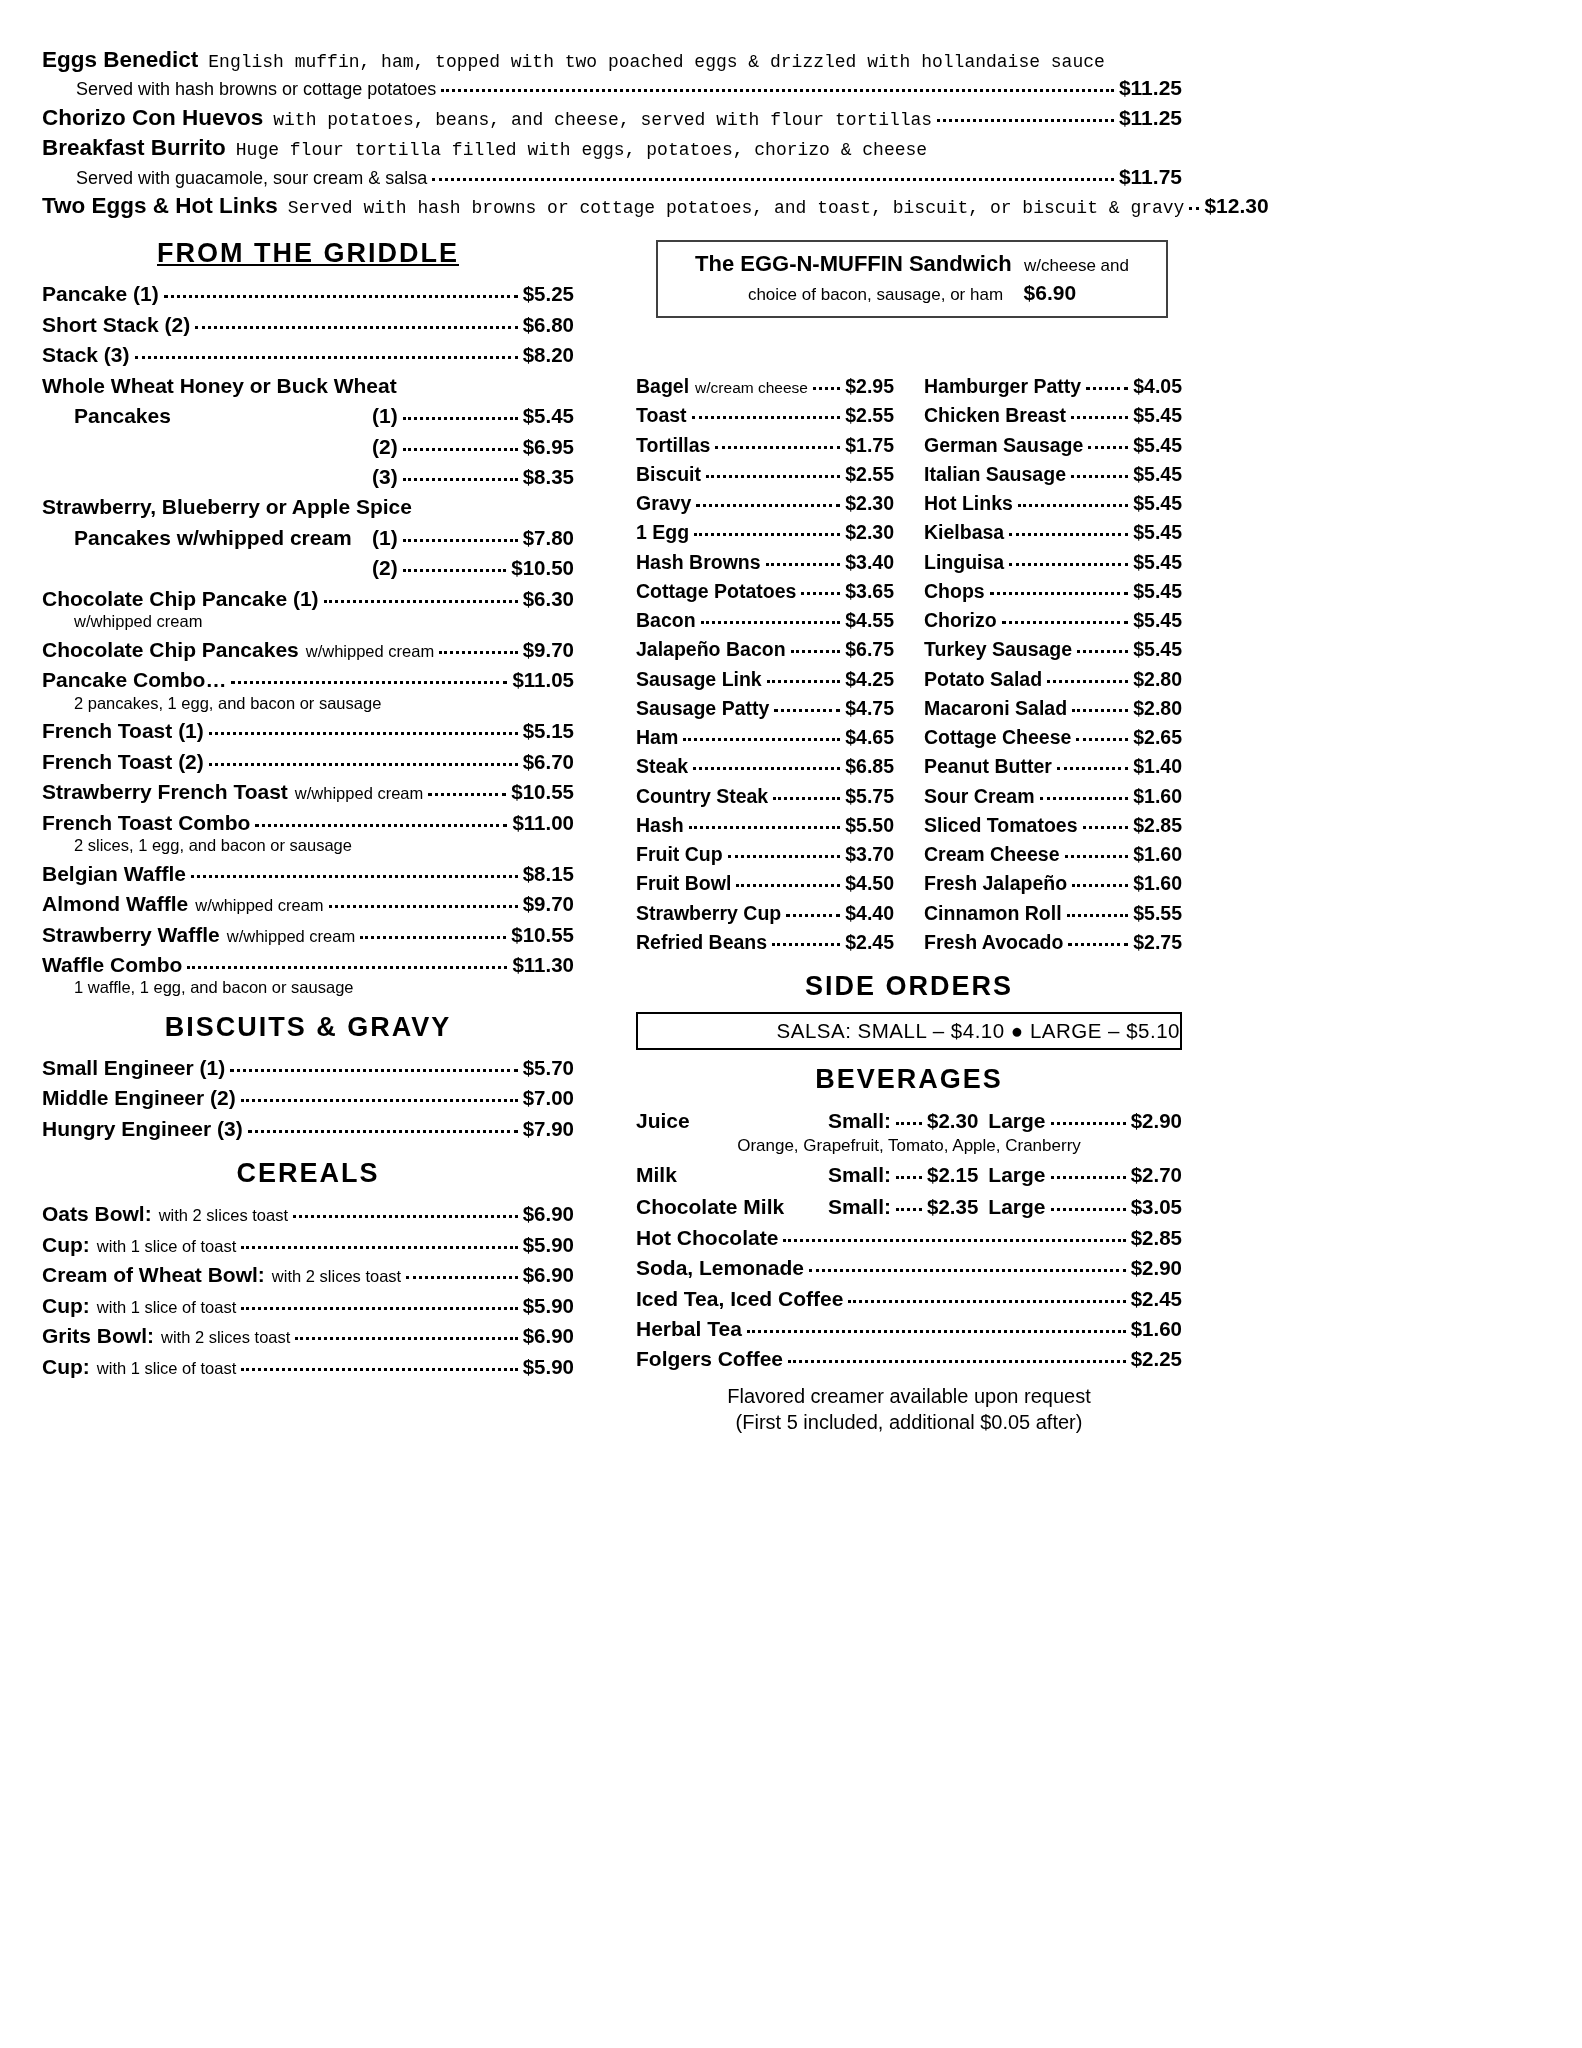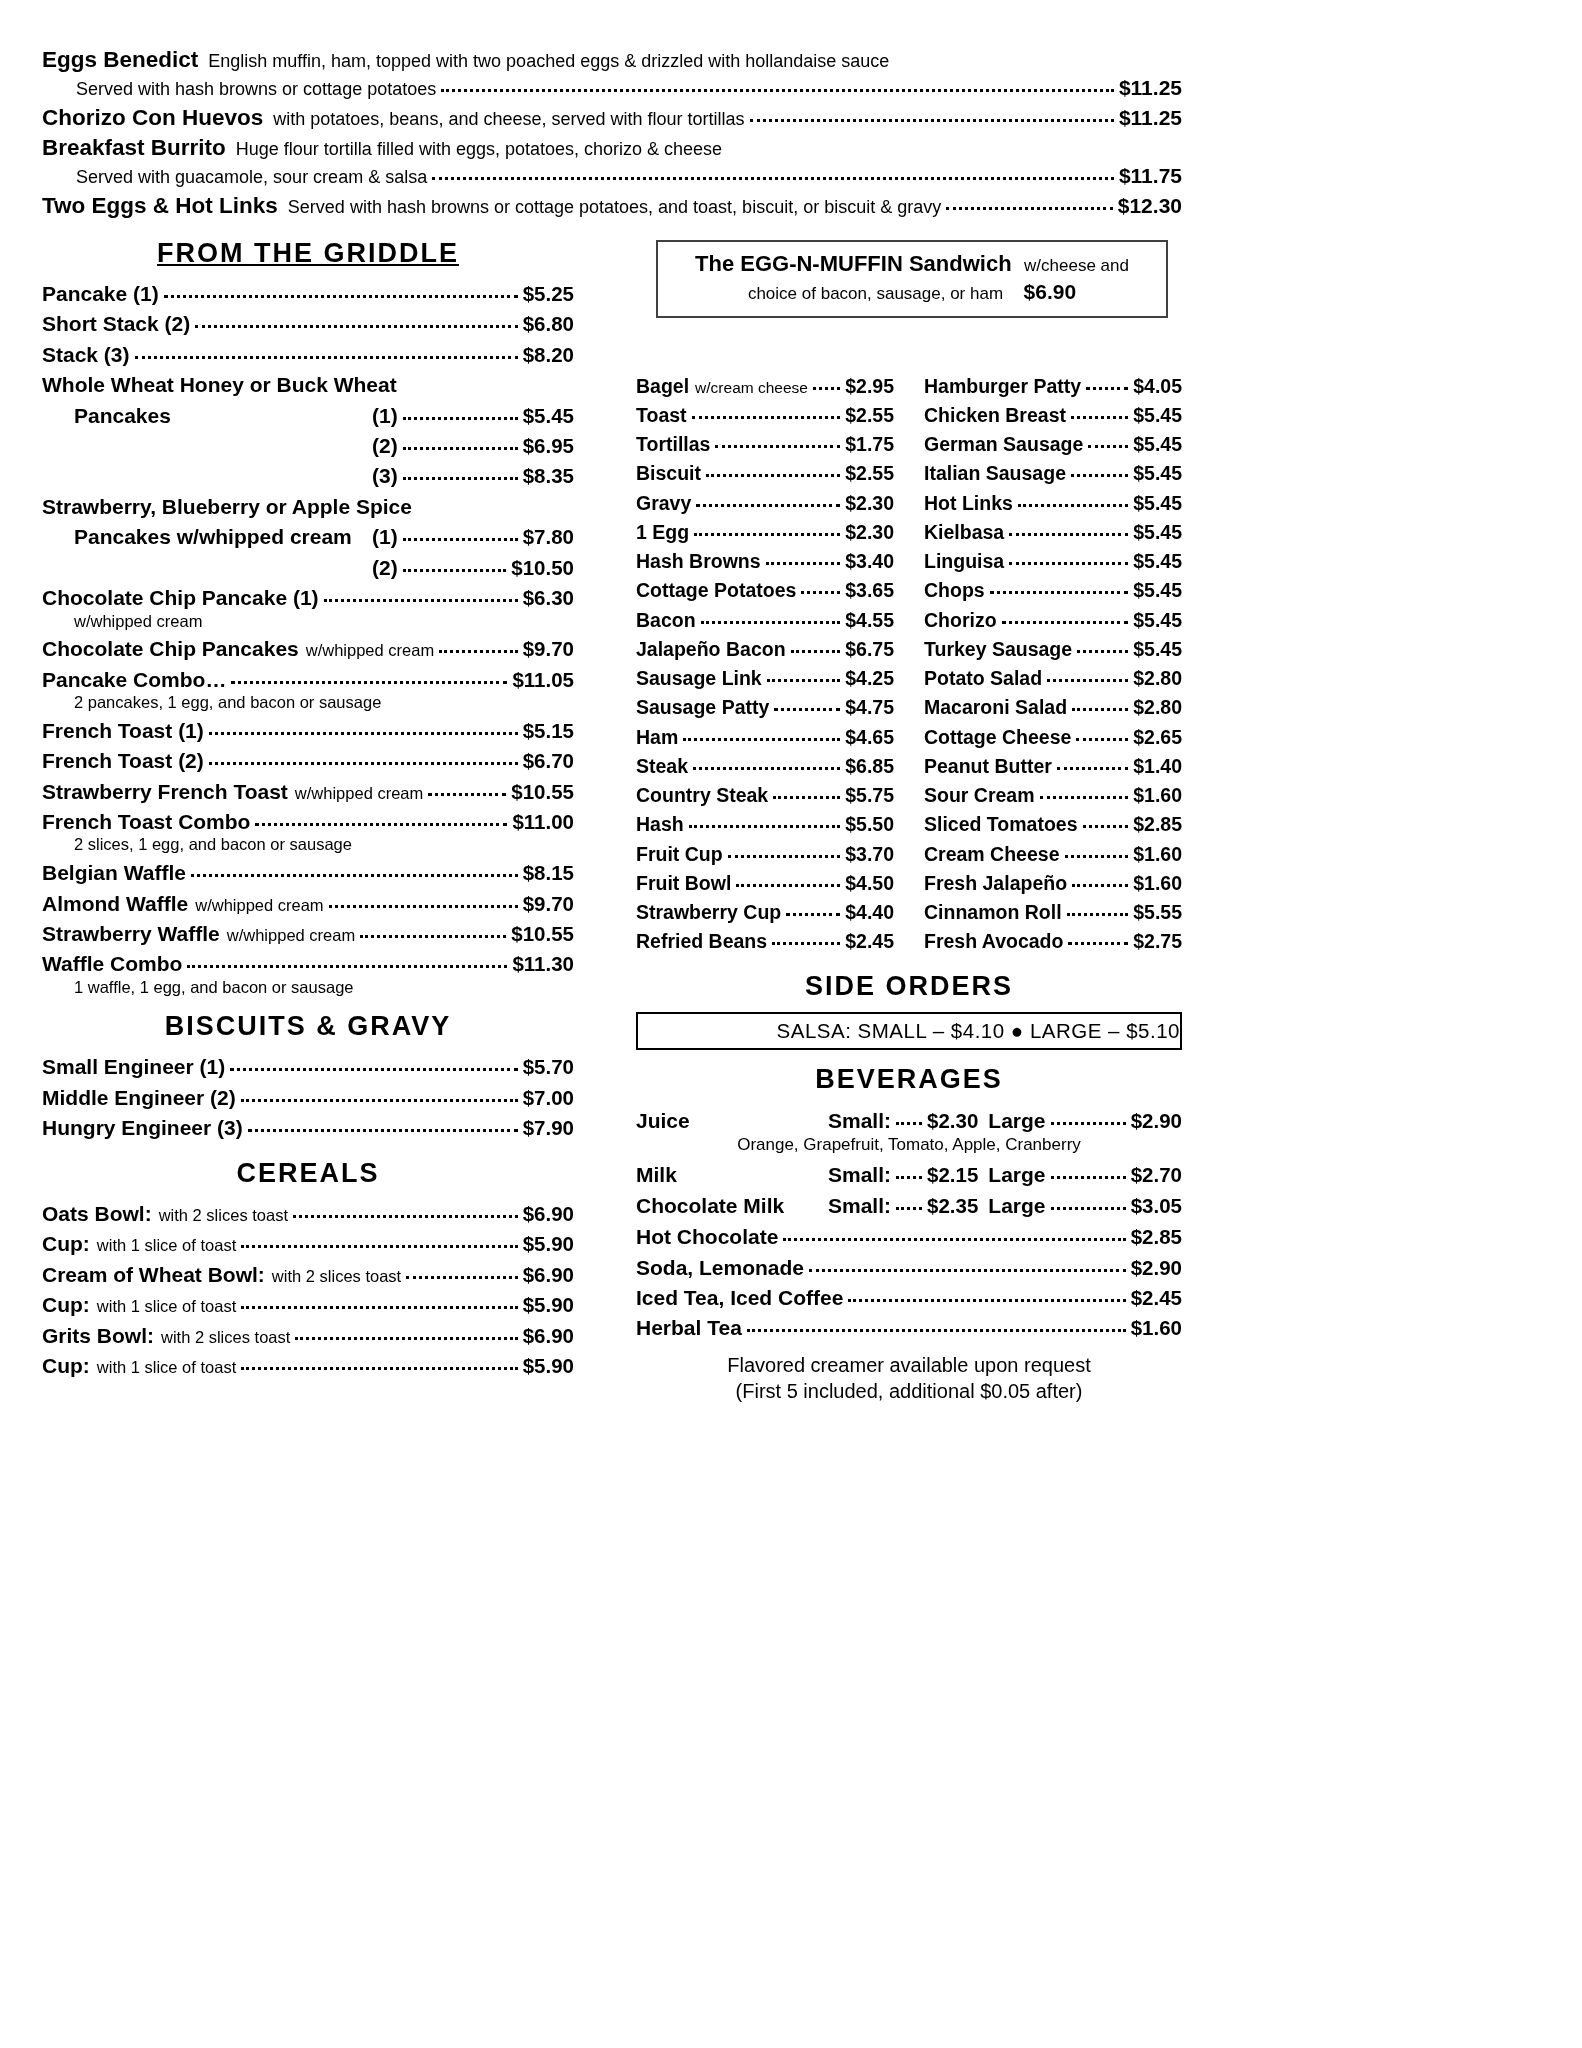--- a/index.html
+++ b/index.html
@@ -15,21 +15,21 @@
   
   .lead { flex:1 1 auto; min-width:10px; border-bottom:3px dotted #000; margin:0 5px; position:relative; top:-3px; }
   .lead.sm { flex:0 0 26px; min-width:26px; }
 
   .price { font-weight:700; white-space:nowrap; }
 
   
   .top-item { margin-top:1px; }
   .t-l1 { display:flex; align-items:baseline; line-height:1.3; }
   .t-name { font-weight:700; font-size:22.5px; white-space:nowrap; }
-  .t-desc { font-size:18px; margin-left:10px; white-space:nowrap; }
+  .t-desc { font-size:18px; margin-left:10px; white-space:nowrap;font-family:Liberation Mono, monospace; }
   .t-l2 { display:flex; align-items:baseline; line-height:1.3; padding-left:34px; }
   .t-sub { font-size:18px; white-space:nowrap; }
   .top .price { font-size:21px; }
 
   
   .cols { display:flex; margin-top:16px; }
   .col-left { flex:0 0 532px; }
   .col-right { flex:1 1 auto; margin-left:62px; }
 
   h2.sec { font-size:27px; font-weight:700; text-align:center; letter-spacing:2px; margin:14px 0 10px; }
@@ -734,20 +734,25 @@
             <span class="price">$2.45</span>
           </div>
 
           <div class="mi">
             <span class="nm">Herbal Tea</span>
             <span class="lead"></span>
             <span class="price">$1.60</span>
           </div>
 
 
+          <div class="mi">
+            <span class="nm">Folgers Coffee</span>
+            <span class="lead"></span>
+            <span class="price">$2.25</span>
+          </div>
         </div>
 
       <div class="creamer">
         <div>Flavored creamer available upon request</div>
         <div>(First 5 included, additional $0.05 after)</div>
       </div>
 
     </div>
   </div>
 </div>

